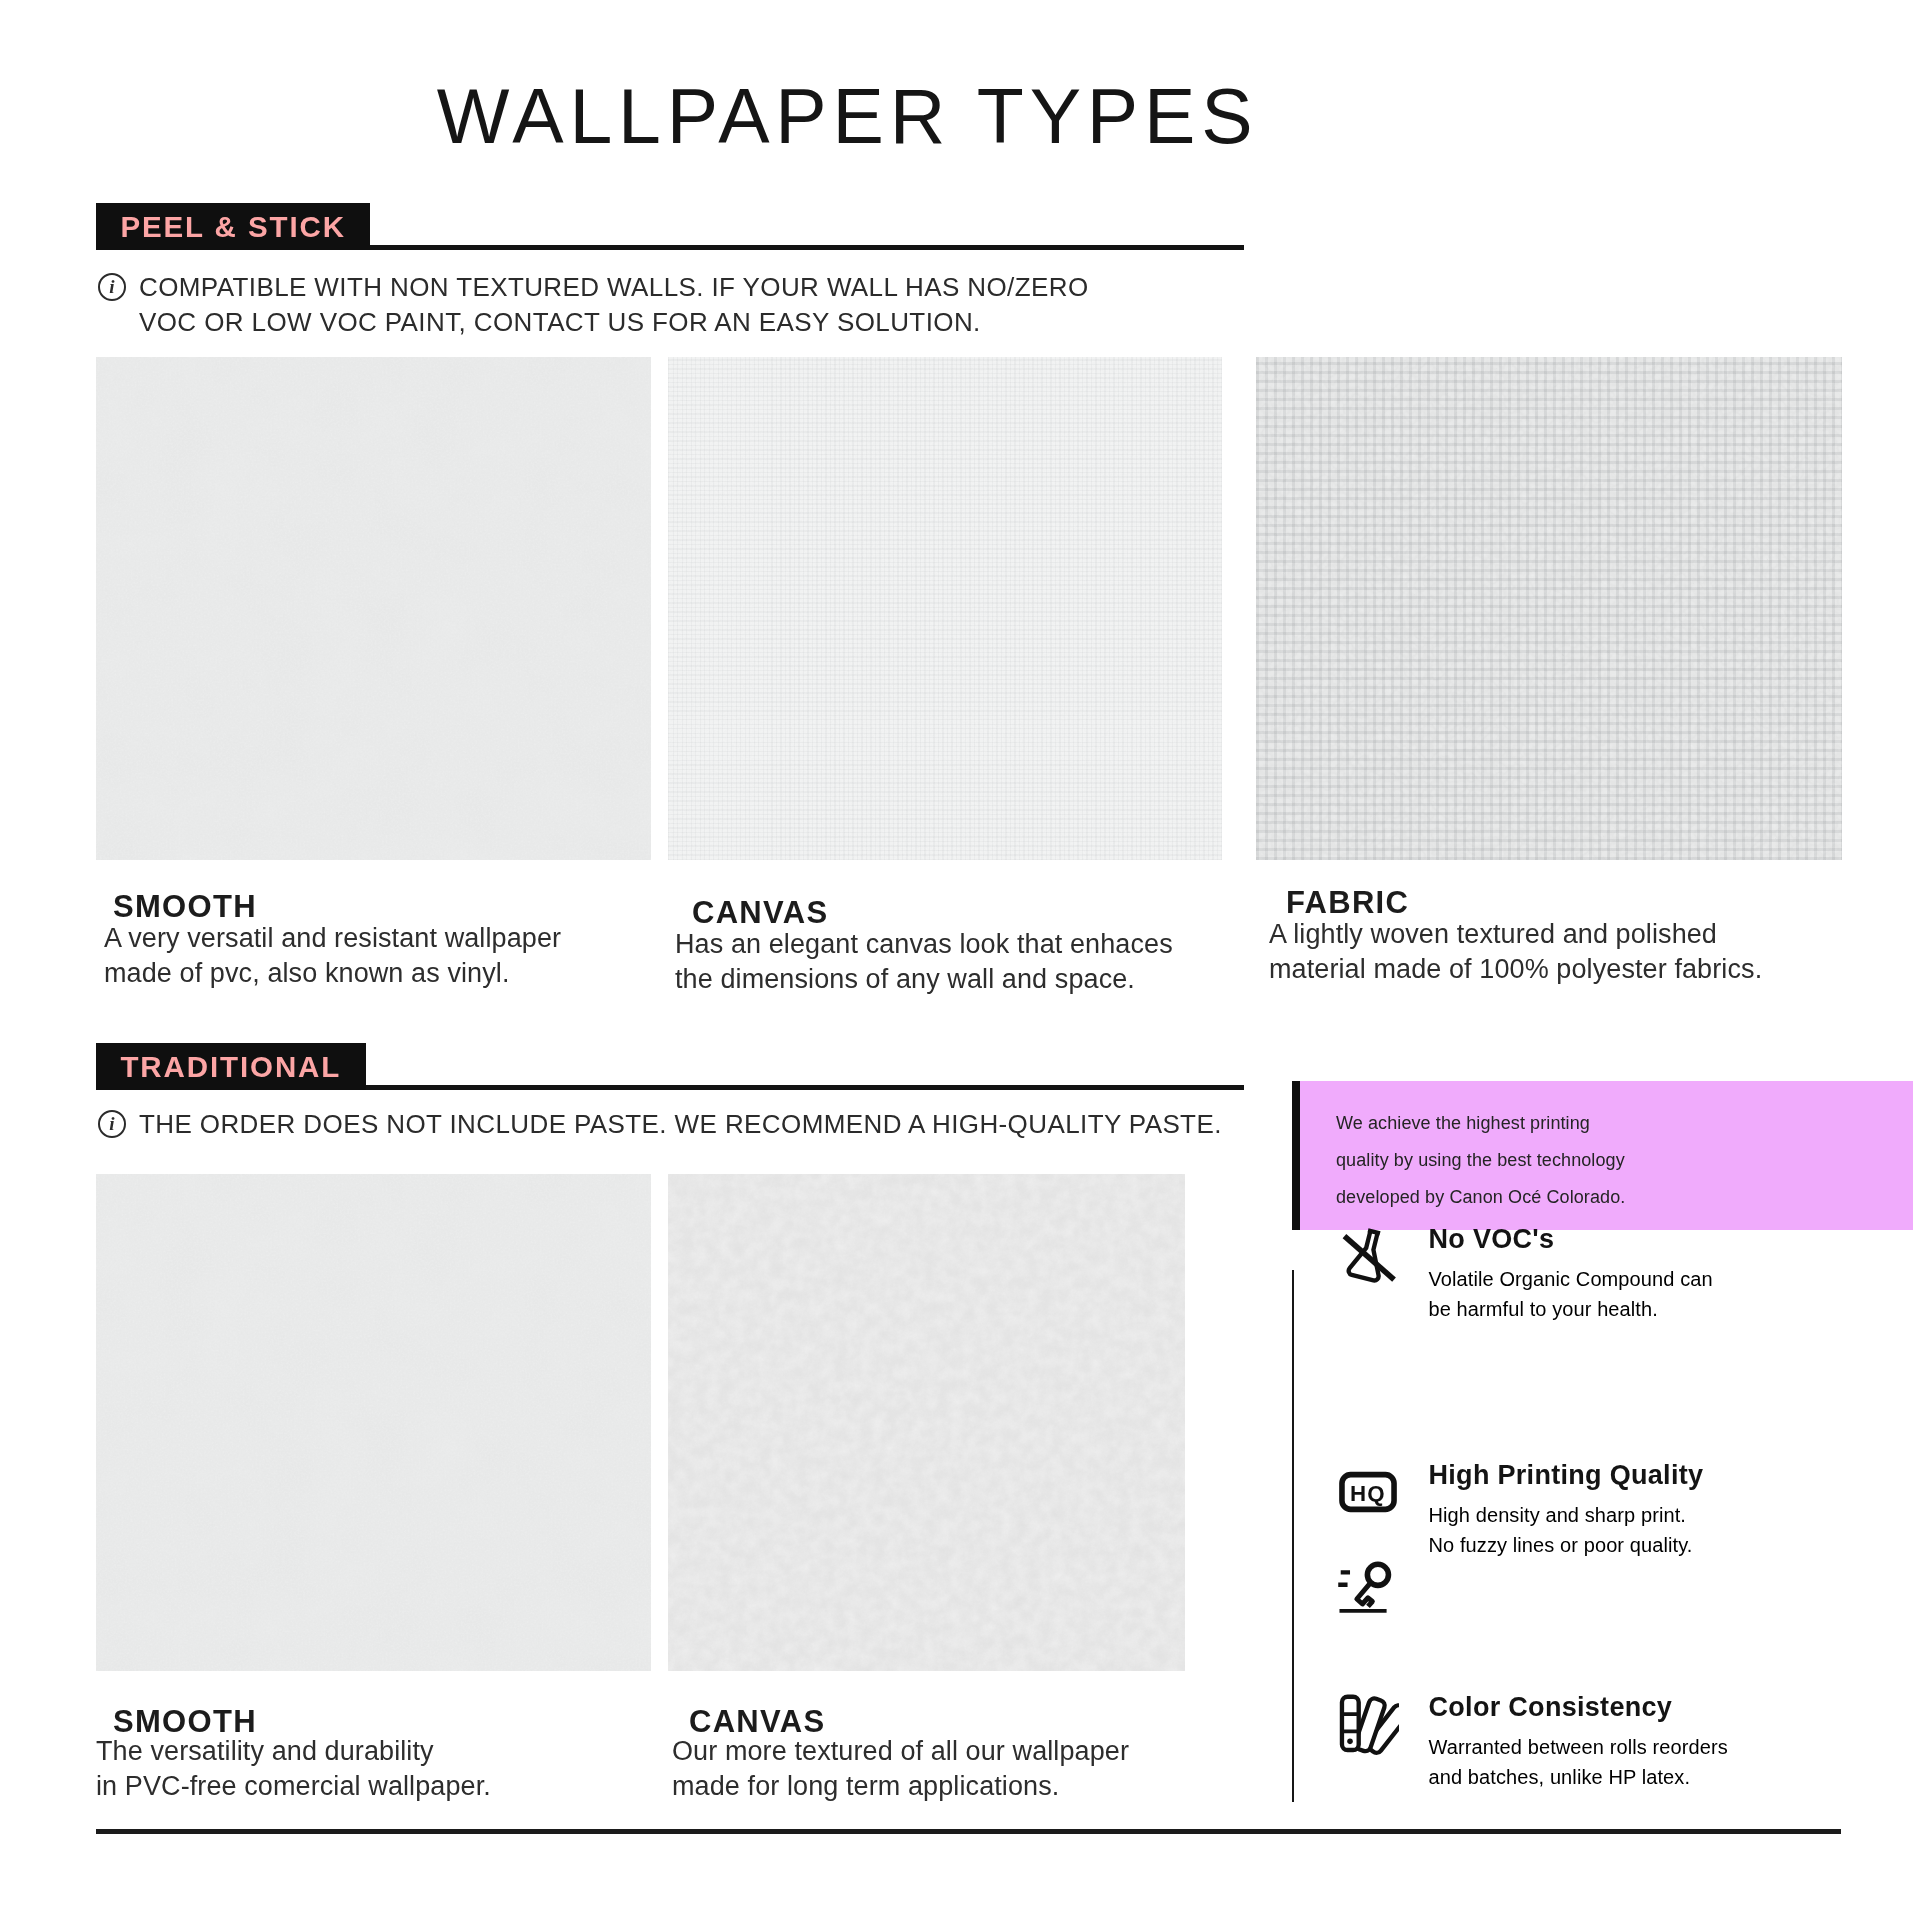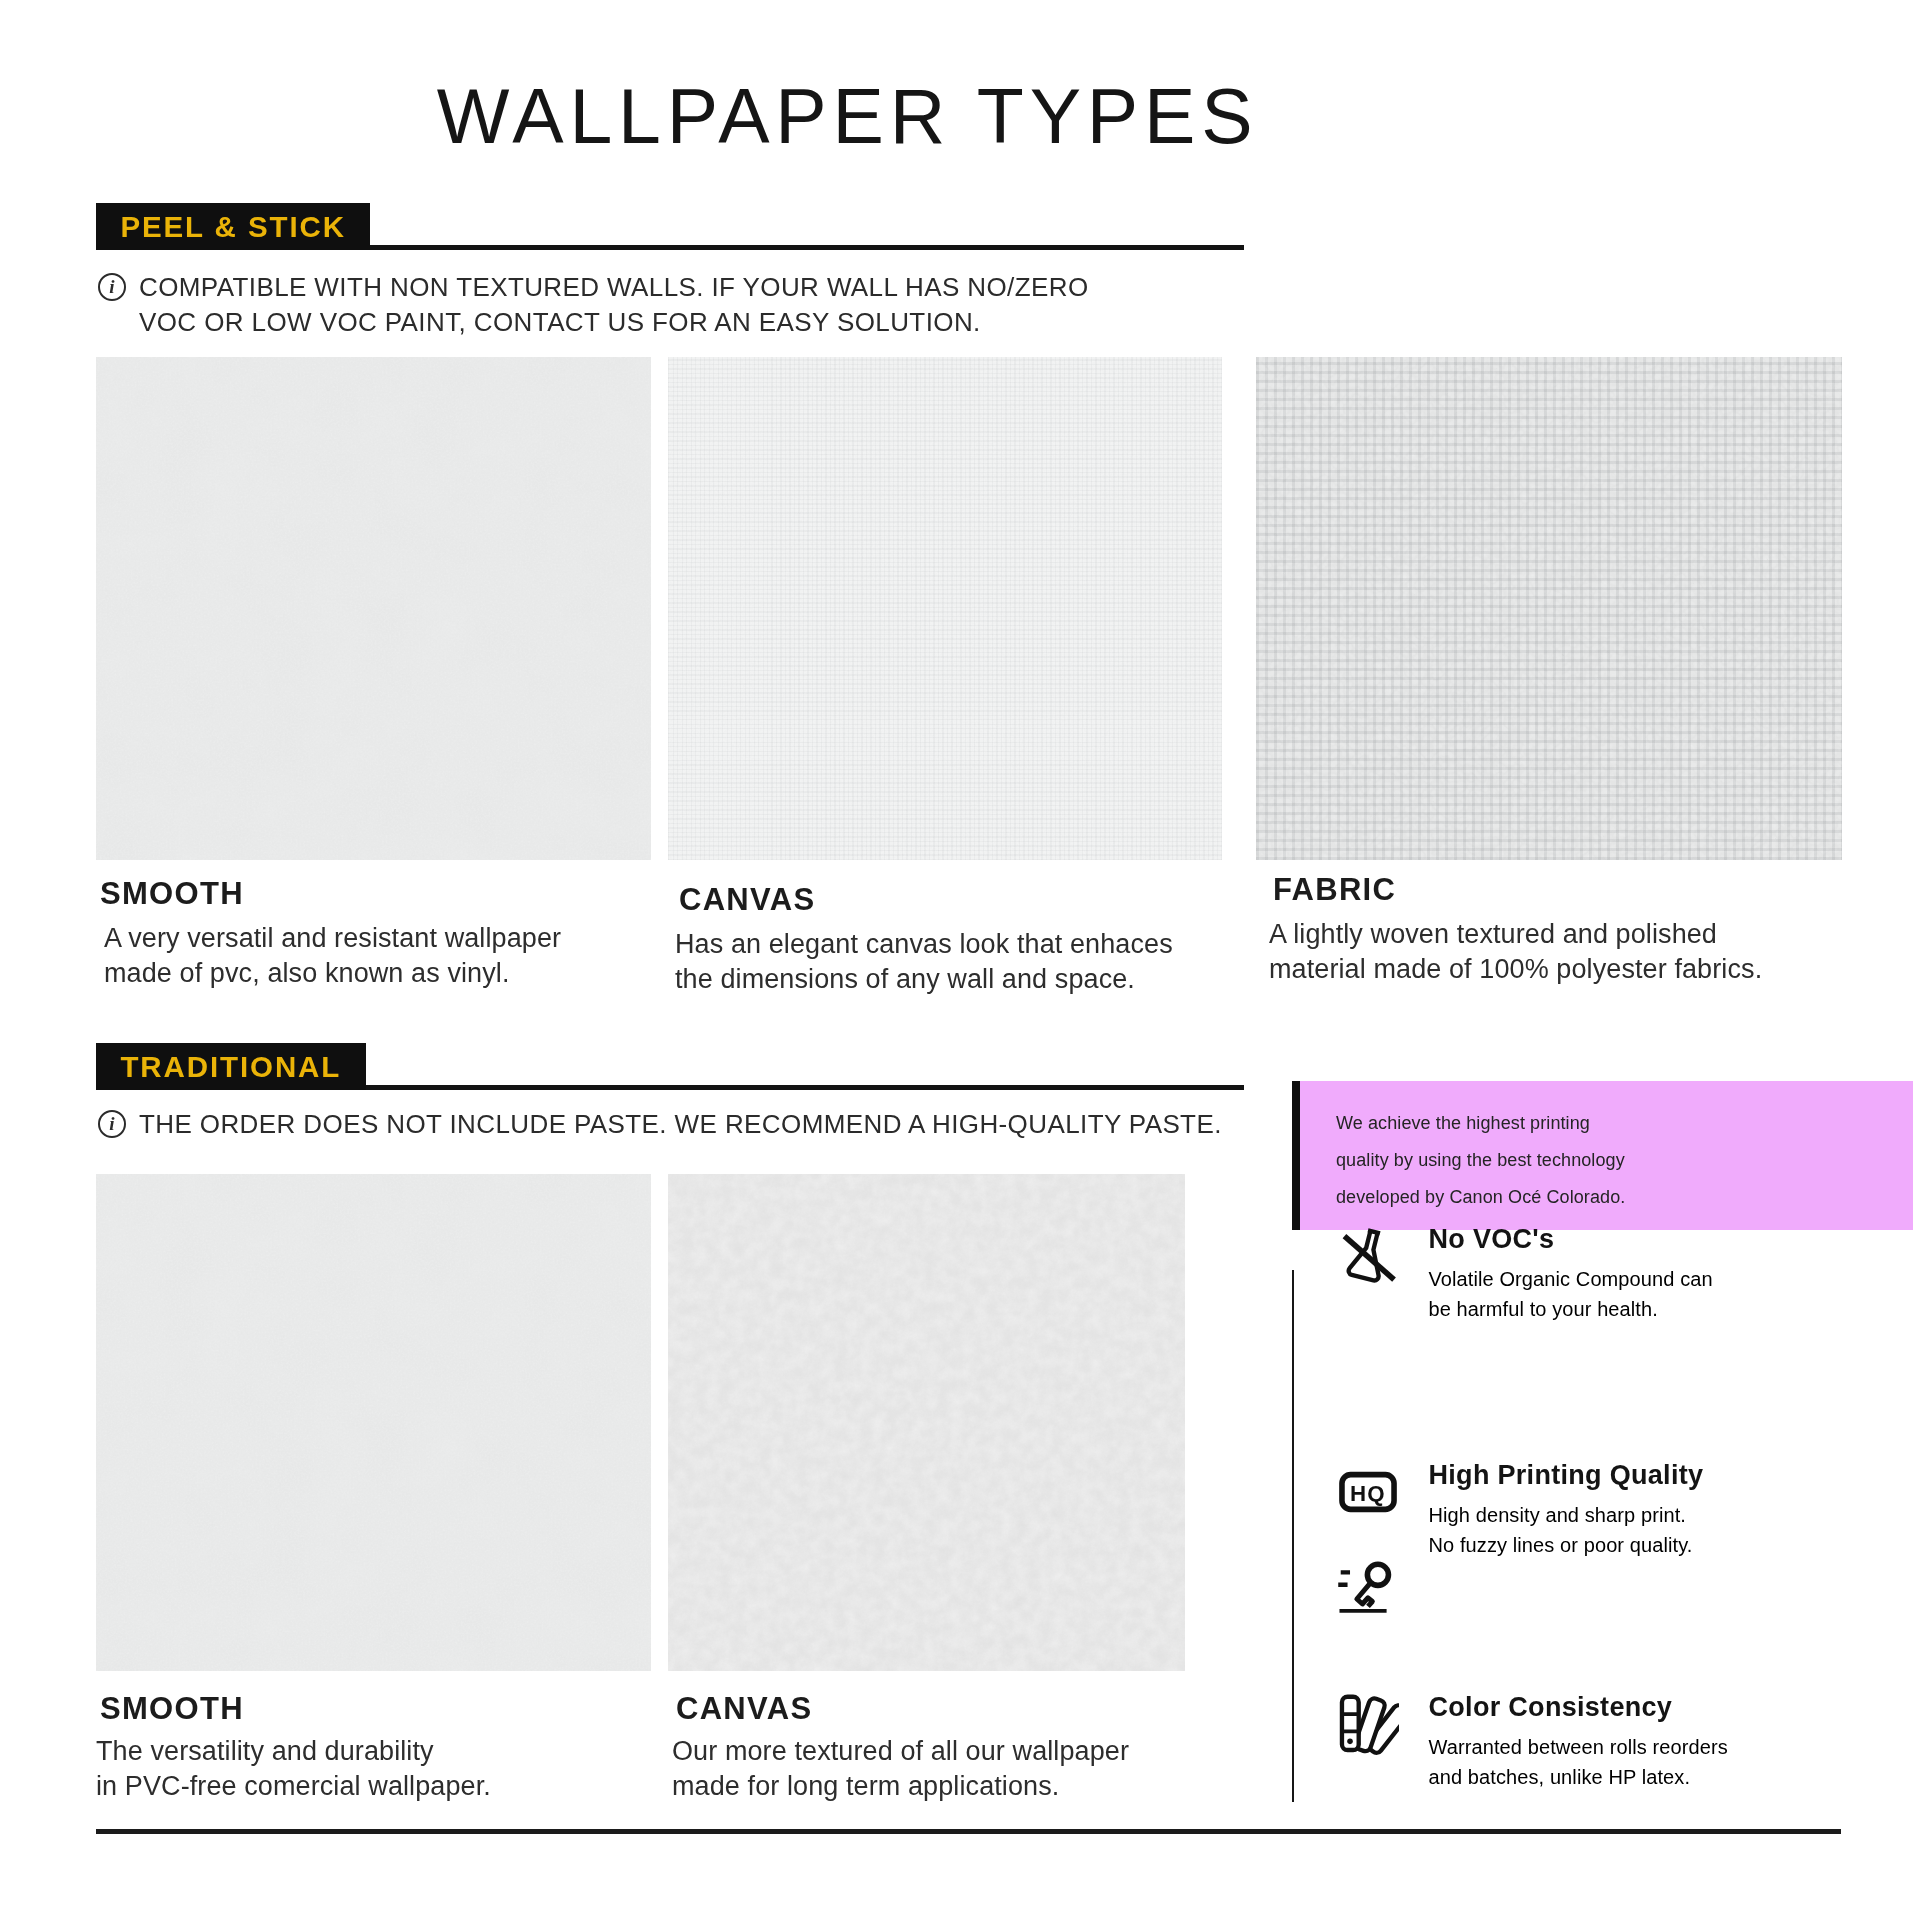--- a/index.html
+++ b/index.html
@@ -7,21 +7,21 @@
   .poster{position:absolute;inset:0;background:#ffffff;overflow:hidden;}
 
   
   .title{position:absolute;left:0;top:72px;width:1605px;margin:0;text-align:center;
          font-size:77px;font-weight:400;letter-spacing:5.8px;color:#151515;padding-left:45px;}
 
   
   .srule{position:absolute;left:96px;width:1148px;border-bottom:5.1px solid #131313;}
   .srule.peel{top:203px;height:42px;}
   .srule.trad{top:1043px;height:42px;}
-  .badge{position:absolute;left:0;top:0;bottom:-5.1px;background:#0f0f0f;color:#eab308;
+  .badge{position:absolute;left:0;top:0;bottom:-5.1px;background:#0f0f0f;color:#fca5a5;
          display:flex;align-items:center;padding:0 24.4px;font-size:29.5px;font-weight:700;letter-spacing:1.9px;}
 
   
   .note{position:absolute;left:98px;display:flex;gap:13px;font-size:26px;line-height:35px;
         color:#2b2b2b;letter-spacing:0.4px;}
   .note.n1{top:270px;}
   .note.n2{top:1107px;}
   .info-circle{flex:0 0 auto;width:28px;height:28px;margin-top:2.6px;border:2.6px solid #2b2b2b;border-radius:50%;
         display:flex;align-items:center;justify-content:center;font-size:19px;font-weight:700;font-style:italic;
         font-family:"Liberation Serif",serif;box-sizing:border-box;}
@@ -36,21 +36,21 @@
   .hatch{position:absolute;inset:0;}
   .hatch.fine{background:
       repeating-linear-gradient(90deg, rgba(140,145,150,0.07) 0 1.3px, rgba(0,0,0,0) 1.3px 4.5px),
       repeating-linear-gradient(0deg, rgba(140,145,150,0.07) 0 1.3px, rgba(0,0,0,0) 1.3px 4.5px);}
   .hatch.coarse{background:
       repeating-linear-gradient(90deg, rgba(120,125,130,0.13) 0 2.6px, rgba(0,0,0,0) 2.6px 9px),
       repeating-linear-gradient(0deg, rgba(120,125,130,0.13) 0 2.6px, rgba(0,0,0,0) 2.6px 9px);}
   .noise{position:absolute;inset:0;mix-blend-mode:multiply;}
 
   
-  .tname{position:absolute;font-size:31px;font-weight:700;letter-spacing:1.3px;color:#1c1c1c;margin:4px;}
+  .tname{position:absolute;font-size:31px;font-weight:700;letter-spacing:1.3px;color:#1c1c1c;margin:17px;}
   .tn1{left:96px;top:872px;} .tn2{left:675px;top:878px;} .tn3{left:1269px;top:868px;}
   .tn4{left:96px;top:1687px;} .tn5{left:672px;top:1687px;}
   .tdesc{position:absolute;font-size:27px;line-height:35px;color:#2d2d2d;letter-spacing:0.1px;}
   .td1{left:104px;top:921px;} .td2{left:675px;top:927px;} .td3{left:1269px;top:917px;}
   .td4{left:96px;top:1734px;} .td5{left:672px;top:1734px;}
 
   
   .graybox{position:absolute;left:1292px;top:1081px;width:621px;height:149px;background:#f0abfc;
         border-left:8.3px solid #0e0e0e;box-sizing:border-box;padding:24.4px 15.4px 0 36px;
         font-size:18px;line-height:37px;color:#242424;letter-spacing:0.1px;}

